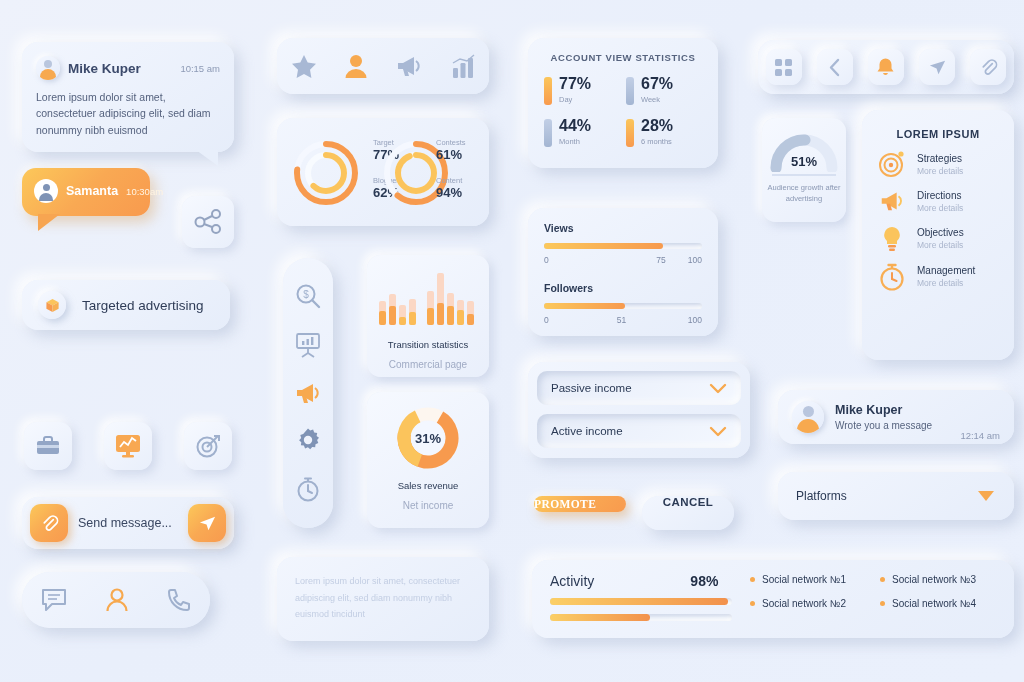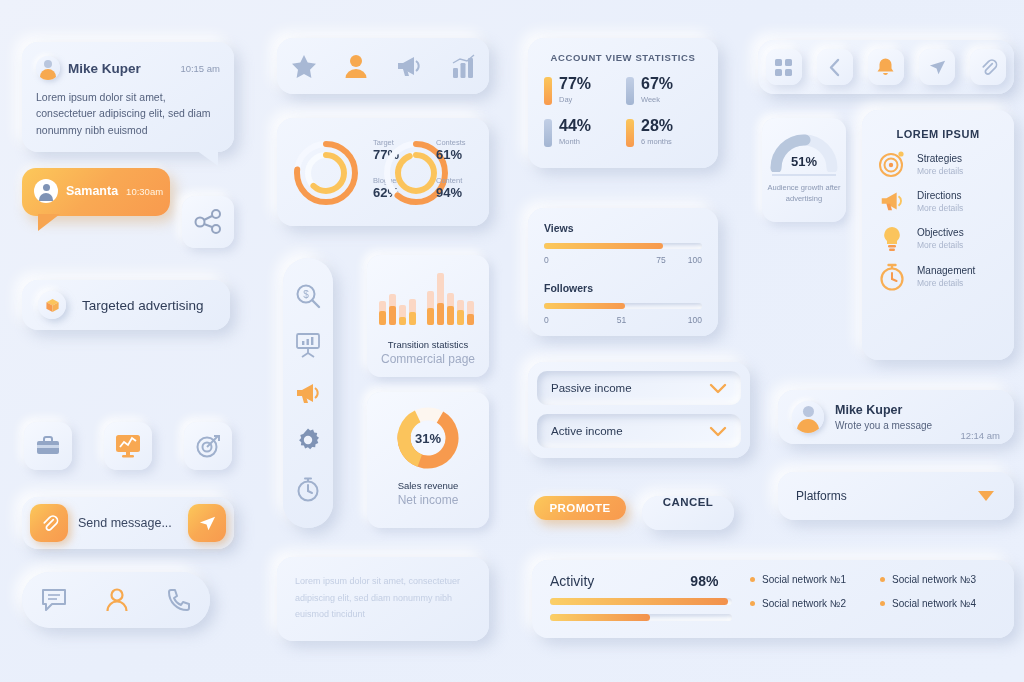--- a/index.html
+++ b/index.html
@@ -50,21 +50,21 @@
     width: 24px; height: 24px; border-radius: 50%;
     background: linear-gradient(145deg,#f3f7ff,#e5ecfa);
     box-shadow: 2px 2px 5px rgba(168,182,209,0.5), -2px -2px 5px #fff;
     position: relative; overflow: hidden; flex: none;
   }
   .avatar .head { position: absolute; width: 8px; height: 8px; border-radius: 50%;
     background: #b9c6de; left: 8px; top: 4px; }
   .avatar .body { position: absolute; width: 16px; height: 11px; border-radius: 8px 8px 0 0;
     background: #f7a94f; left: 4px; bottom: 0; }
 
-  #bubble-sam { left: 22px; top: 168px; width: 148px; padding: 11px 12px 13px; border-radius: 14px;
+  #bubble-sam { left: 22px; top: 168px; width: 128px; padding: 11px 12px 13px; border-radius: 14px;
     box-shadow: 5px 6px 13px rgba(220,170,110,0.45), -3px -3px 9px rgba(255,255,255,0.6); }
   #bubble-sam:after {
     content: ""; position: absolute; left: 16px; bottom: -15px;
     border-width: 17px 22px 0 0; border-style: solid;
     border-color: #f7a551 transparent transparent transparent;
   }
   #bubble-sam .bub-name { color: #fff; font-size: 12.5px; }
   #bubble-sam .bub-time { color: #fff4e2; }
   #bubble-sam .bub-body { color: #fff; font-size: 10.5px; }
   #bubble-sam .avatar { background: #fff; box-shadow: none; }
@@ -107,21 +107,21 @@
   .donut-group { position: absolute; }
   .donut-label { font-size: 7.5px; color: #97a3bd; }
   .donut-val { font-size: 13px; font-weight: bold; color: #2b3a55; }
 
   #sidestrip { left: 283px; top: 258px; width: 50px; height: 270px; border-radius: 25px;
     display: flex; flex-direction: column; align-items: center; justify-content: space-around; padding: 14px 0; }
 
   #transcard { left: 367px; top: 255px; width: 122px; height: 122px; }
   #salescard { left: 367px; top: 392px; width: 122px; height: 136px; }
   .mini-title { font-size: 9.5px; color: #2b3a55; text-align: center; }
-  .mini-sub { font-size: 12px; color: #a0abc4; text-align: center; margin-top: 2px; }
+  .mini-sub { font-size: 10px; color: #a0abc4; text-align: center; margin-top: 9px; }
 
   #lorem-card { left: 277px; top: 557px; width: 212px; height: 84px; padding: 16px 18px; }
   #lorem-card p { font-size: 9px; line-height: 1.85; color: #c3cee3; }
 
   
   #statcard { left: 528px; top: 38px; width: 190px; height: 130px; padding: 14px 0 0; }
   #statcard h3 { font-size: 9.5px; letter-spacing: .6px; color: #56637e; text-align:center; font-weight:bold; }
   .stat-grid { display: grid; grid-template-columns: 1fr 1fr; gap: 13px 6px; padding: 13px 16px 0; }
   .stat-item { display: flex; gap: 7px; align-items: flex-start; }
   .stat-bar { width: 8px; height: 28px; border-radius: 3px; flex: none; margin-top: 1px; }
@@ -135,23 +135,23 @@
     box-shadow: inset 2px 2px 4px rgba(168,182,209,0.55), inset -2px -2px 4px #fff; }
   .sl-fill { position: absolute; left: 0; top: 0; height: 6px; border-radius: 3px;
     background: linear-gradient(90deg,#fbc85c,#f79a4e); }
   .sl-scale { display: flex; justify-content: space-between; margin-top: 6px; position: relative; height: 11px; }
   .sl-scale span { font-size: 8.5px; color: #7d8aa6; position: absolute; }
 
   #incomecard { left: 528px; top: 362px; width: 222px; height: 96px; padding: 9px; }
   .inc-row { height: 34px; display: flex; align-items: center; justify-content: space-between; padding: 0 14px; border-radius: 10px; }
   .inc-row .lbl { font-size: 11.5px; color: #2b3a55; }
 
-  #btn-promote { left: 534px; top: 496px; width: 92px; height: 24px; border-radius: 17px;
-    display:flex; align-items:center; justify-content:center;
-    box-shadow: 4px 5px 11px rgba(228,173,110,0.55), -3px -3px 8px rgba(255,255,255,0.7); }
+  #btn-promote { left: 534px; top: 496px; width: 92px; height: 16px; border-radius: 17px;
+    display:flex; align-items:center; justify-content:flex-start;
+    box-shadow: 4px 5px 11px rgba(228,173,110,0.55), -3px -3px 8px rgba(255,255,255,0.7); font-family: Liberation Serif, serif; }
   #btn-promote span { color: #fff; font-size: 11.5px; font-weight: bold; letter-spacing: .4px; }
   #btn-cancel { left: 642px; top: 496px; width: 92px; height: 34px; border-radius: 17px;
     display:flex; justify-content:center; }
   #btn-cancel span { color: #2b3a55; font-size: 11.5px; font-weight: bold; letter-spacing: .4px; }
 
   #activitycard { left: 532px; top: 560px; width: 482px; height: 78px; padding: 13px 18px; }
   .act-head { display: flex; align-items: center; }
   .act-title { font-size: 14px; color: #2b3a55; }
   .act-pct { font-size: 14px; font-weight: bold; color: #1f2c44; margin-left: 96px; }
   .act-track { height: 7px; border-radius: 4px; margin-top: 9px; width: 182px;

